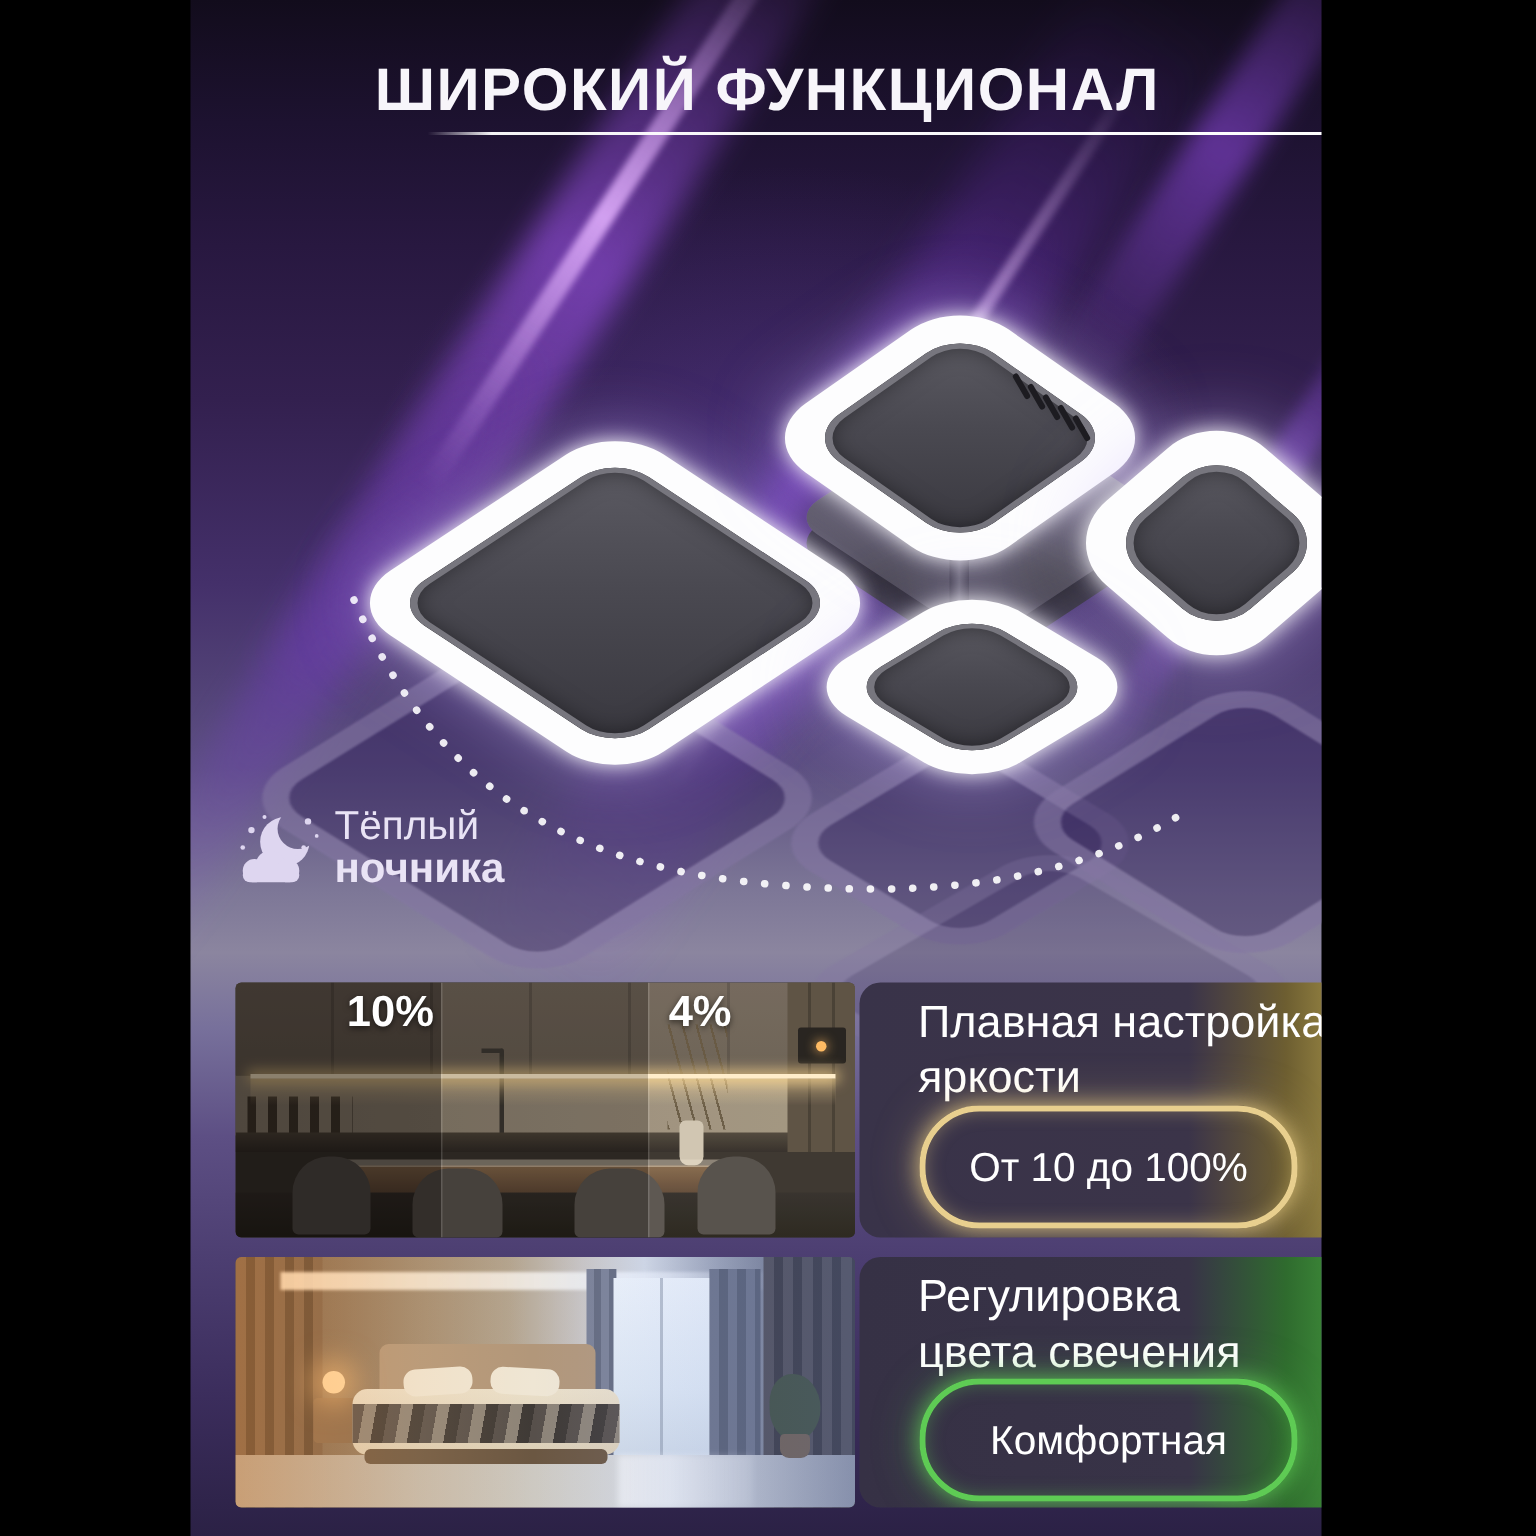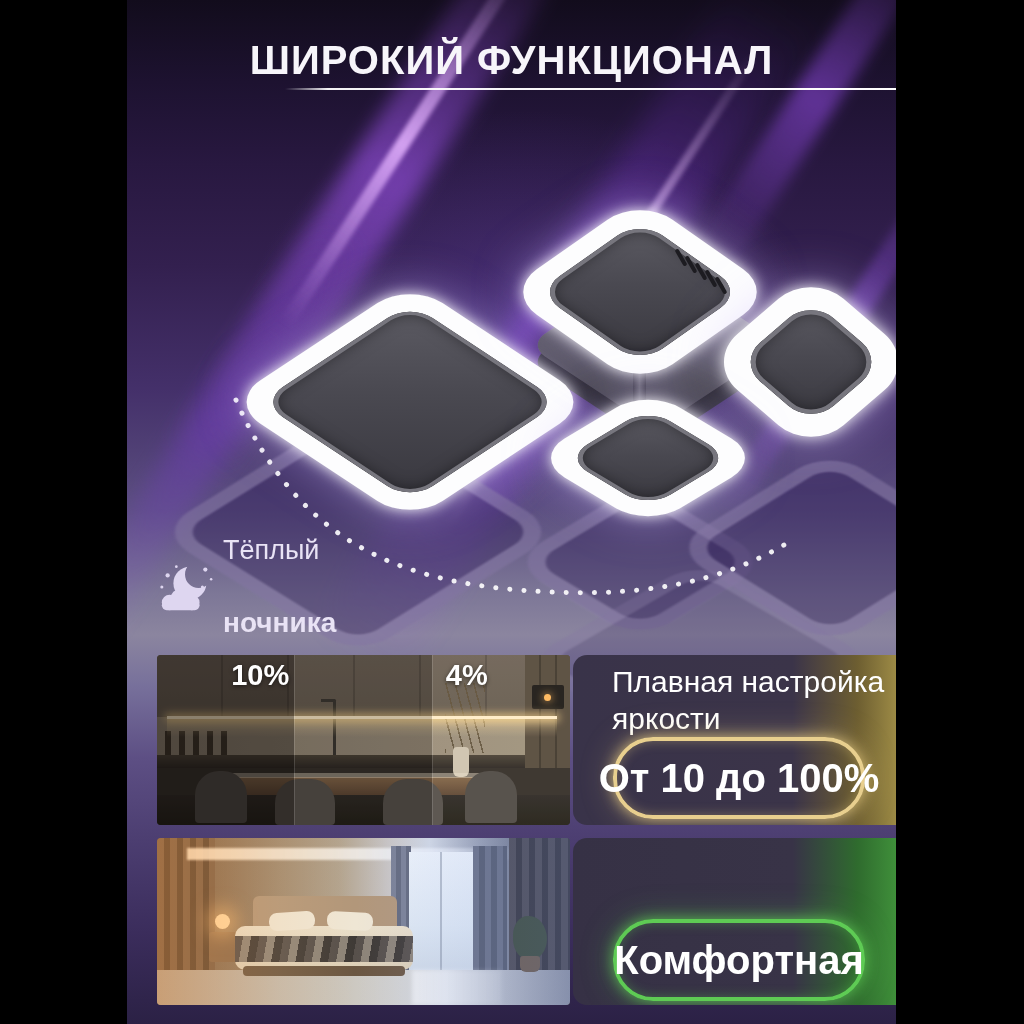--- a/index.html
+++ b/index.html
@@ -1,16 +1,16 @@
 <!DOCTYPE html>
 <html><head>
 <meta charset="utf-8">
 <style>
   html,body{margin:0;padding:0;background:#000;}
-  .canvas{position:relative;width:1024px;height:1024px;background:#000;overflow:hidden;
+  .canvas{position:relative;width:881px;height:1024px;background:#000;overflow:hidden;
           font-family:"Liberation Sans","DejaVu Sans",sans-serif;}
   .letterbox{position:absolute;top:0;height:1024px;background:#000;}
   .letterbox.left{left:0;width:127px;}
   .letterbox.right{left:896px;width:128px;}
 
   .content{position:absolute;left:127px;top:0;width:769px;height:1024px;overflow:hidden;
     background:linear-gradient(180deg,
       #120c1c 0%, #1d1230 8%, #281840 16%, #33204f 26%, #44306a 38%,
       #5c5080 50%, #7d7797 58%, #8b859f 62%, #77709b 67%,
       #5d4f84 74%, #4c3e71 82%, #3b2d5c 91%, #2b2145 100%);}
@@ -65,37 +65,37 @@
   .vents{position:absolute;left:552px;top:248px;width:70px;height:50px;}
   .vents b{position:absolute;width:4px;height:19px;background:#1d1c21;transform:rotate(-30deg);border-radius:2px;}
 
   
   .orbit{position:absolute;left:0;top:0;pointer-events:none;}
 
   
   .night{position:absolute;left:28px;top:536px;display:flex;align-items:center;gap:6px;}
   .night-text{line-height:1.05;color:#e9e3f5;}
   .night-l1{font-size:27px;font-weight:400;}
-  .night-l2{font-size:28px;font-weight:700;margin-top:44px;}
+  .night-l2{font-size:28px;font-weight:700;}
 
   
   .photo{position:absolute;left:30px;width:413px;border-radius:4px;overflow:hidden;}
   .info{position:absolute;left:446px;width:323px;border-radius:14px 0 0 14px;overflow:hidden;color:#fff;}
   .row1{top:655px;height:170px;}
   .row2{top:838px;height:167px;}
   .photo-labels{position:absolute;left:0;top:4px;width:100%;display:flex;z-index:30;}
   .photo-labels span{flex:1;text-align:center;color:#fff;font-weight:600;
       text-shadow:0 1px 4px rgba(0,0,0,.6);white-space:nowrap;}
   .row1 .photo-labels span{font-size:29px;}
   .row2 .photo-labels span{font-size:24px;padding-top:3px;}
   .info.gold{background:linear-gradient(90deg,#393349 0%,#3b3449 68%,#6d5e31 88%,#9c8a45 100%);}
   .info.green{background:linear-gradient(90deg,#363145 0%,#383347 68%,#2f6b2e 88%,#3f8f3a 100%);}
   .info .heading{position:absolute;left:39px;top:8px;font-size:30px;line-height:37px;font-weight:400;}
   .pill{position:absolute;left:40px;width:244px;display:flex;align-items:center;justify-content:center;
-      border-radius:40px;font-size:40px;color:#fff;white-space:nowrap;font-weight:bold;}
+      border-radius:40px;font-size:27px;color:#fff;white-space:nowrap;}
   .pill.gold{top:82px;height:74px;border:4px solid #e8cf8e;
       box-shadow:0 0 14px rgba(232,205,130,.8),0 0 32px rgba(232,205,130,.35),inset 0 0 12px rgba(232,205,130,.35);}
   .pill.green{top:81px;height:74px;border:4px solid #5ecb54;
       box-shadow:0 0 14px rgba(94,203,84,.8),0 0 32px rgba(94,203,84,.35),inset 0 0 12px rgba(94,203,84,.35);}
 
   
   .kitchen{background:#35302b;}
   .k-cab{position:absolute;left:0;top:0;width:100%;height:62px;
       background:linear-gradient(180deg,#6f6459 0%,#675d52 100%);}
   .k-cab:after{content:"";position:absolute;inset:0;
@@ -340,17 +340,21 @@
       <div class="b-blanket"></div>
       <div class="b-base"></div>
       <div class="b-stand"></div>
       <div class="b-lamp"></div>
       <div class="b-plant"></div>
       <div class="b-pot"></div>
       <div class="b-temp"></div>
     </div>
 
     <div class="info green row2">
+      <div class="heading">
+        <div>Регулировка</div>
+        <div>цвета свечения</div>
+      </div>
       <div class="pill green">Комфортная</div>
     </div>
 
   </div>
 </div>
 
 </body></html>

